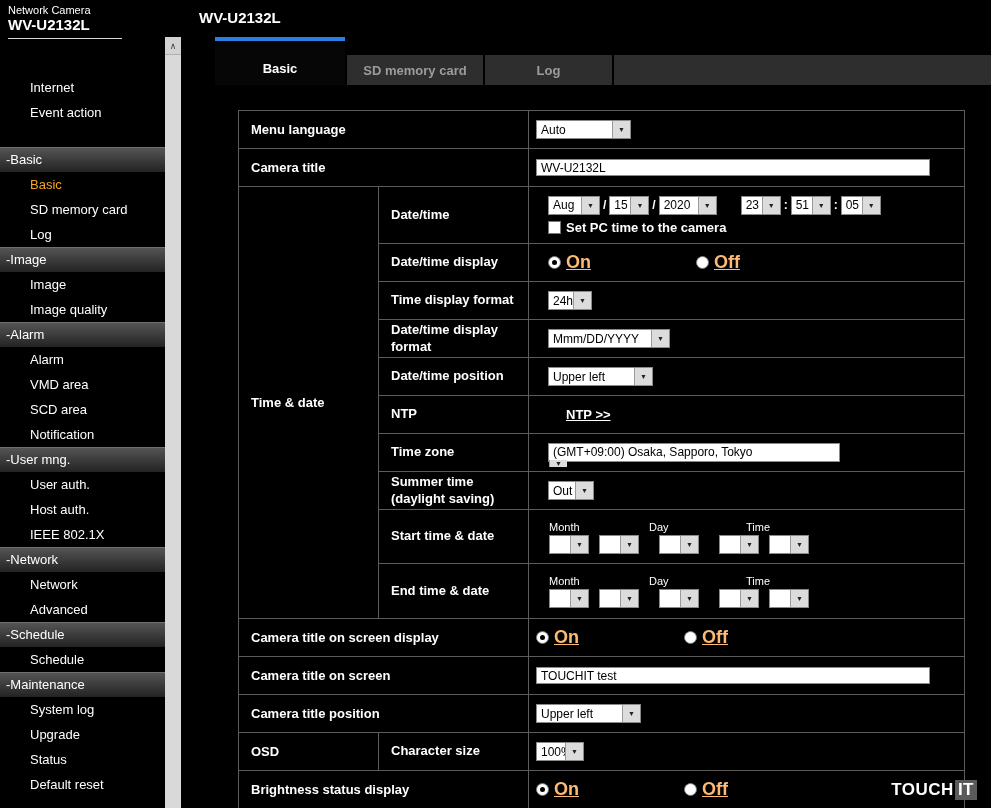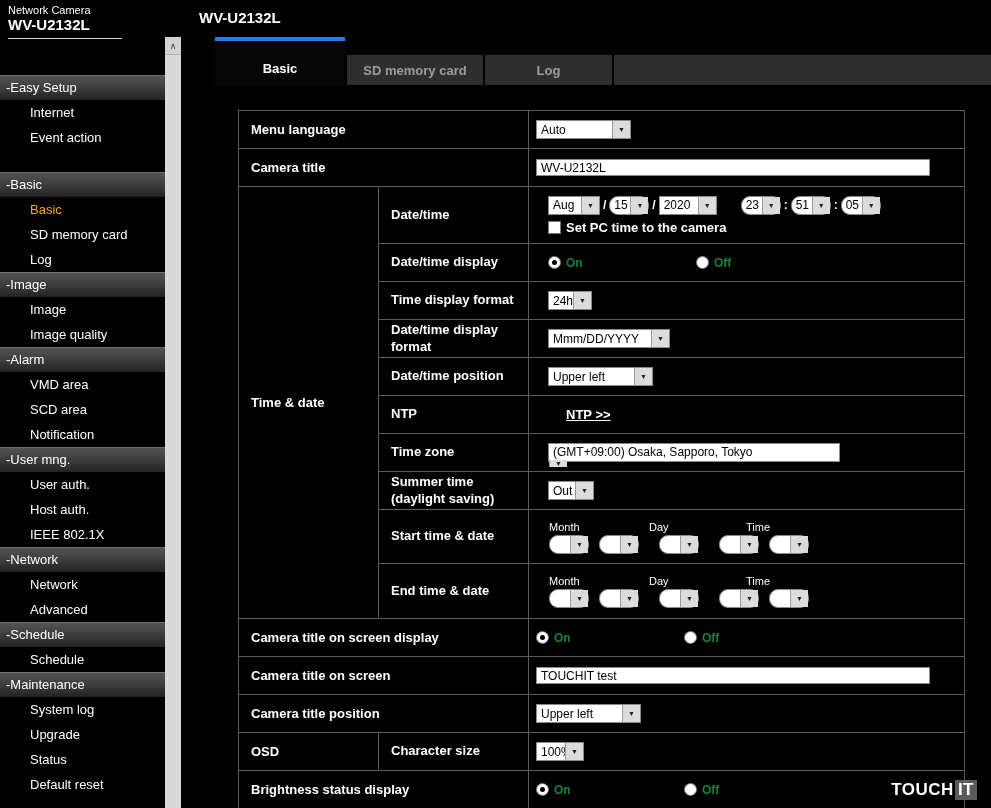--- a/index.html
+++ b/index.html
@@ -55,30 +55,30 @@
   .subrow{display:flex;border-bottom:1px solid #5c5c5c;box-sizing:border-box;gap:12px;}
   .subrow:last-child{border-bottom:none;}
 
   
   .sel{display:inline-flex;align-items:stretch;background:#fff;border:1px solid #8a8a8a;height:19px;
        box-sizing:border-box;cursor:pointer;flex:none;}
   .sel-t{font-size:12px;color:#000;padding:8px 4px;display:flex;align-items:center;flex:1;
          white-space:nowrap;overflow:hidden;}
   .sel-b{width:17px;background:#dcdcdc;border-left:1px solid #9a9a9a;display:flex;align-items:center;
          justify-content:center;font-size:7px;color:#222;flex:none;}
-  .w40{width:40px;border-radius:9px;} .w44{width:44px;} .w46{width:46px;} .w48{width:48px;} .w52{width:52px;}
+  .w40{width:40px;} .w44{width:44px;} .w46{width:46px;} .w48{width:48px;} .w52{width:52px;}
   .w58{width:58px;} .w95{width:95px;} .w105{width:105px;} .w122{width:122px;} .w350{width:292px;flex-direction:column;}
   .sep{color:#fff;font-size:12px;font-weight:bold;margin:0 3px;}
   .gap24{width:24px;flex:none;}
   .text-input{width:394px;height:17px;background:#fff;border:1px solid #8a8a8a;font-size:12px;color:#000;
               padding:0 4px;box-sizing:border-box;font-family:"Liberation Sans",sans-serif;}
   .radio{width:13px;height:13px;border-radius:50%;background:#fff;border:1px solid #777;box-sizing:border-box;
          display:inline-block;position:relative;margin-right:5px;cursor:pointer;flex:none;}
   .radio.checked::after{content:"";position:absolute;left:3px;top:3px;width:5px;height:5px;background:#000;border-radius:50%;}
-  .radio-label{color:#15803d;font-size:12px;font-weight:bold;}
+  .radio-label{color:#fdba74;font-size:18px;font-weight:bold;text-decoration:underline;}
   .radio-pair{display:flex;align-items:center;width:148px;}
   .checkbox{width:13px;height:13px;background:#fff;border:1px solid #777;box-sizing:border-box;
             display:inline-block;margin-right:5px;cursor:pointer;flex:none;}
   .cb-label{color:#fff;font-size:13px;font-weight:bold;}
   .ntp-link{color:#fff;font-size:13px;font-weight:bold;text-decoration:underline;margin-left:18px;cursor:pointer;}
 
   .datetime-cell{flex-direction:column;align-items:flex-start;justify-content:center;gap:5px;}
   .line{display:flex;align-items:center;}
 
   .dt-grid{display:flex;flex-direction:column;justify-content:center;width:100%;}
@@ -100,32 +100,32 @@
 
 <div class="screen">
 
   <div class="sidebar">
     <div class="brand">
       <div class="brand-sub">Network Camera</div>
       <div class="brand-model">WV-U2132L</div>
       <div class="brand-rule"></div>
     </div>
     <nav class="nav">
-      <div class="nav-header">-Easy Setup</div>
       <div class="nav-item">Internet</div>
       <div class="nav-item">Event action</div>
       <div class="nav-spacer"></div>
       <div class="nav-header">-Basic</div>
       <div class="nav-item active">Basic</div>
       <div class="nav-item">SD memory card</div>
       <div class="nav-item">Log</div>
       <div class="nav-header">-Image</div>
       <div class="nav-item">Image</div>
       <div class="nav-item">Image quality</div>
       <div class="nav-header">-Alarm</div>
+      <div class="nav-item">Alarm</div>
       <div class="nav-item">VMD area</div>
       <div class="nav-item">SCD area</div>
       <div class="nav-item">Notification</div>
       <div class="nav-header">-User mng.</div>
       <div class="nav-item">User auth.</div>
       <div class="nav-item">Host auth.</div>
       <div class="nav-item">IEEE 802.1X</div>
       <div class="nav-header">-Network</div>
       <div class="nav-item">Network</div>
       <div class="nav-item">Advanced</div>

